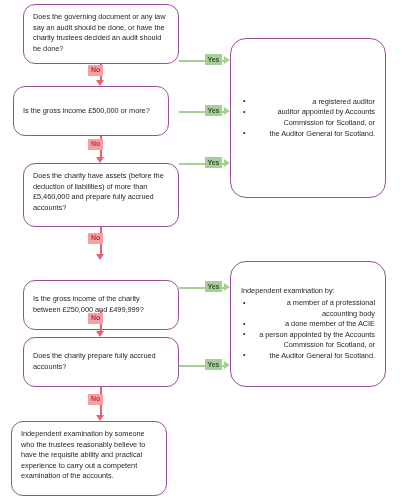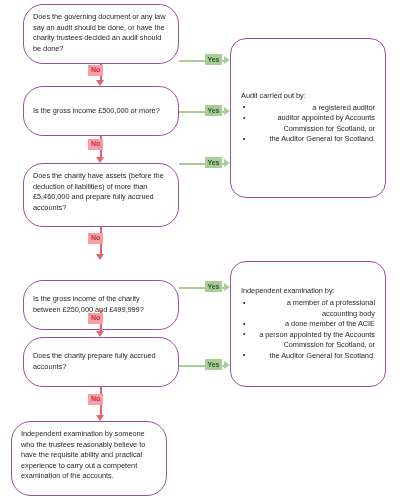--- a/index.html
+++ b/index.html
@@ -18,21 +18,21 @@
     width: 415px;
     height: 500px;
     background: #ffffff;
   }
 
   
   .node {
     position: absolute;
     box-sizing: border-box;
     border: 1.4px solid #9B4FA0;
-    border-radius: 20px;
+    border-radius: 12px;
     background: #ffffff;
     color: #231f20;
     font-size: 7.4px;
     line-height: 10.6px;
     letter-spacing: -0.05px;
     padding: 7px 9px 7px 9px;
   }
   .node.center-text {
     display: flex;
     align-items: center;
@@ -154,42 +154,41 @@
 </style>
 </head>
 <body>
 
 <div id="flowchart">
 
   <div class="node" style="left:23px; top:4px; width:156px; height:60px;">
     <p>Does the governing document or any law say an audit should be done, or have the charity trustees decided an audit should be done?</p>
   </div>
 
-  <div class="node center-text" style="left:23px; top:86px; width:156px; height:50px;">
+  <div class="node center-text" style="left:13px; top:86px; width:156px; height:50px;">
     <p>Is the gross income £500,000 or more?</p>
   </div>
 
   <div class="node" style="left:23px; top:163px; width:156px; height:64px;">
     <p>Does the charity have assets (before the deduction of liabilities) of more than £5,460,000 and prepare fully accrued accounts?</p>
   </div>
 
   <div class="node center-text" style="left:23px; top:260px; width:156px; height:50px;margin-top:20px;">
     <p>Is the gross income of the charity between £250,000 and £499,999?</p>
   </div>
 
   <div class="node center-text" style="left:23px; top:337px; width:156px; height:50px;align-items:center;">
     <p>Does the charity prepare fully accrued accounts?</p>
   </div>
 
   <div class="node" style="left:11px; top:421px; width:156px; height:75px;">
     <p>Independent examination by someone who the trustees reasonably believe to have the requisite ability and practical experience to carry out a competent examination of the accounts.</p>
   </div>
 
   <div class="outcome" style="left:230px; top:38px; width:156px; height:160px;">
-    <p class="lead">Audit carried out by:</p>
     <ul>
       <li>a registered auditor</li>
       <li>auditor appointed by Accounts Commission for Scotland, or</li>
       <li>the Auditor General for Scotland.</li>
     </ul>
   </div>
 
   <div class="outcome" style="left:230px; top:261px; width:156px; height:126px;">
     <p class="lead">Independent examination by:</p>
     <ul>

